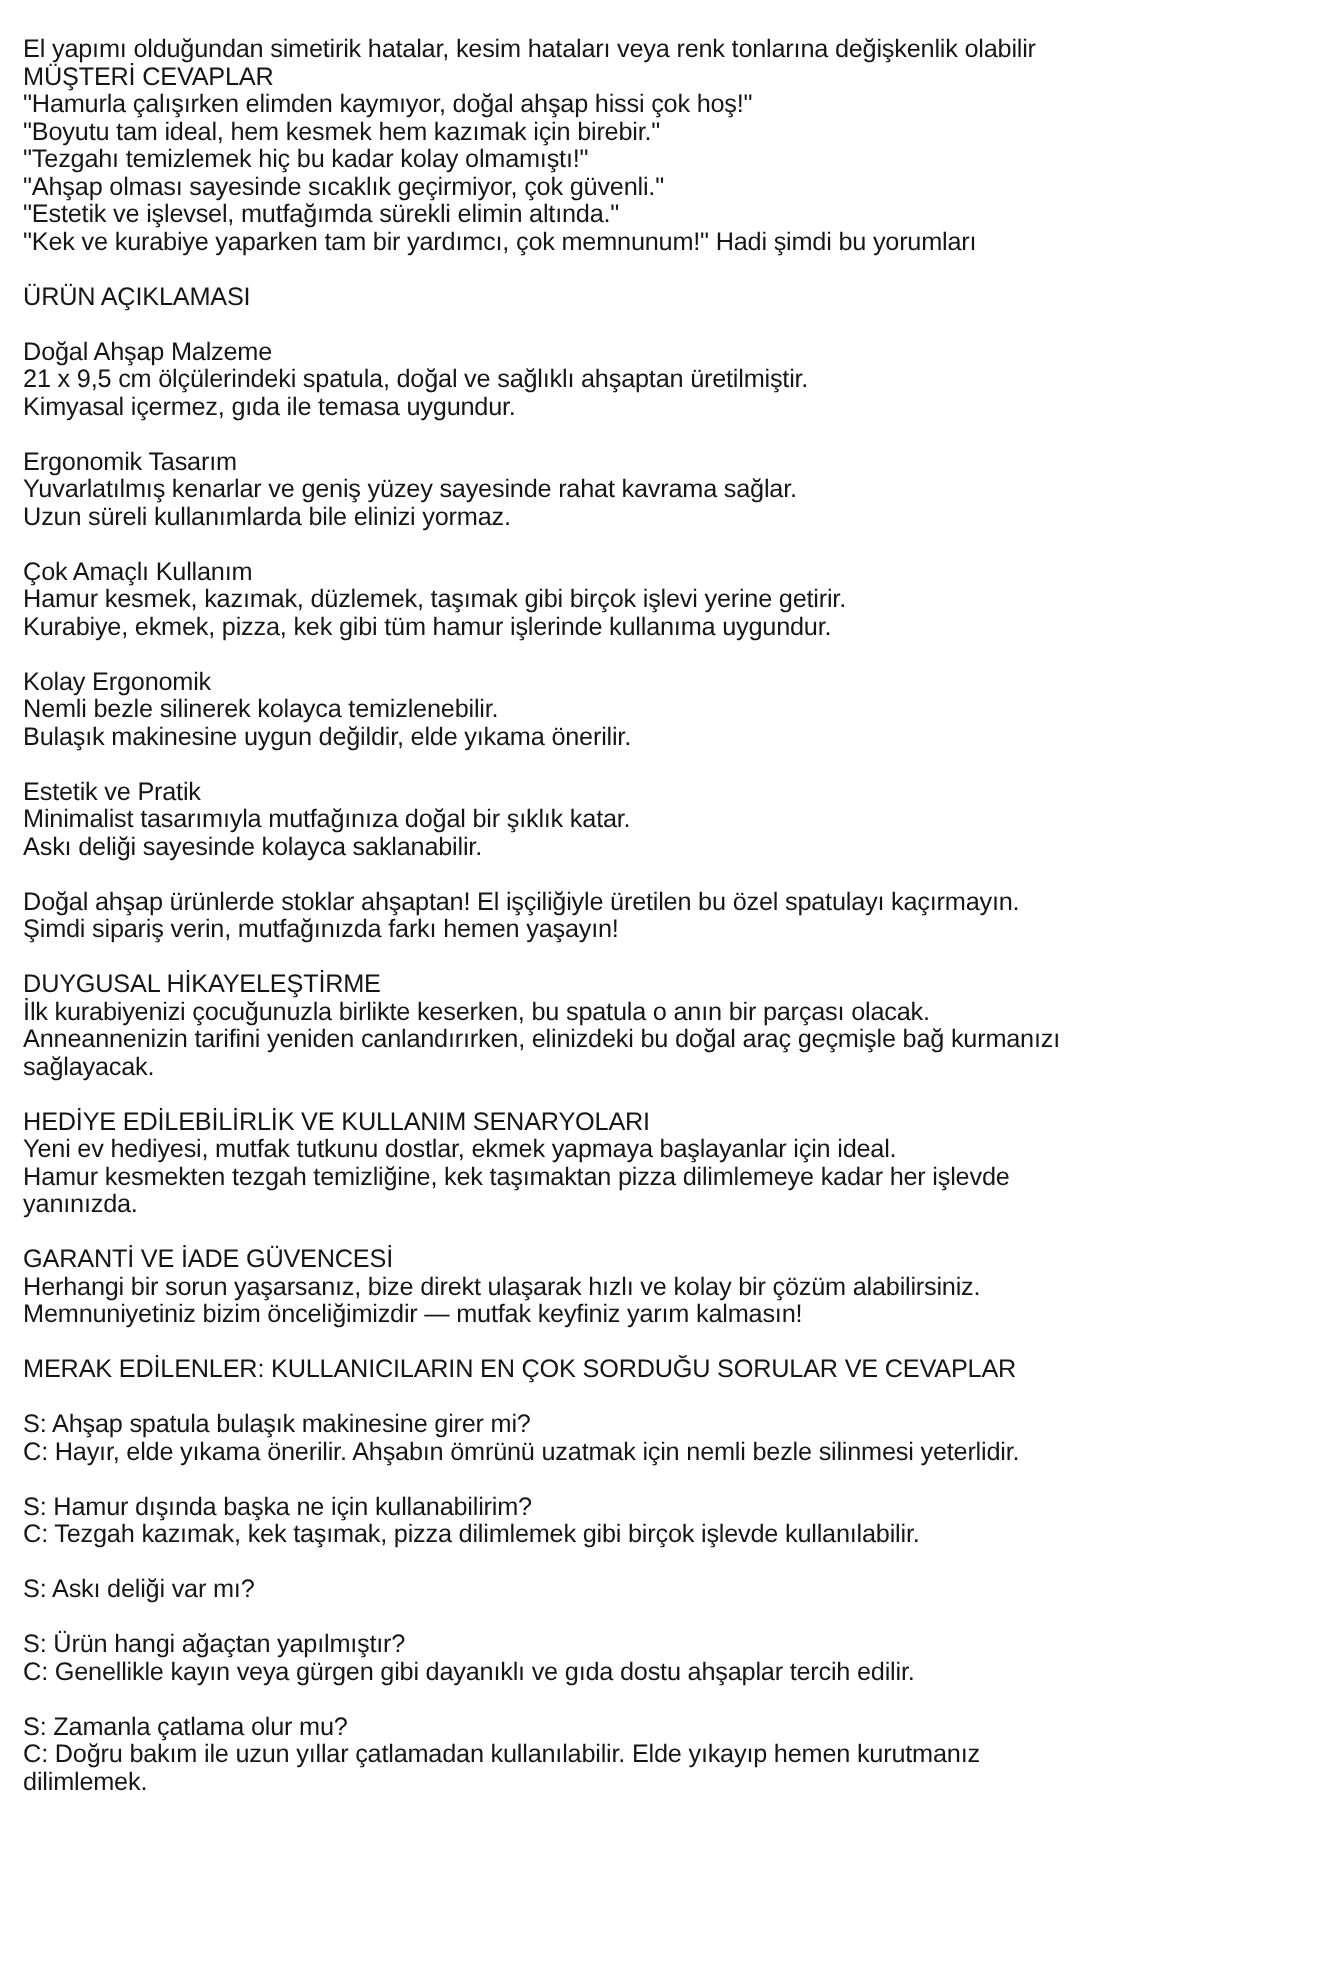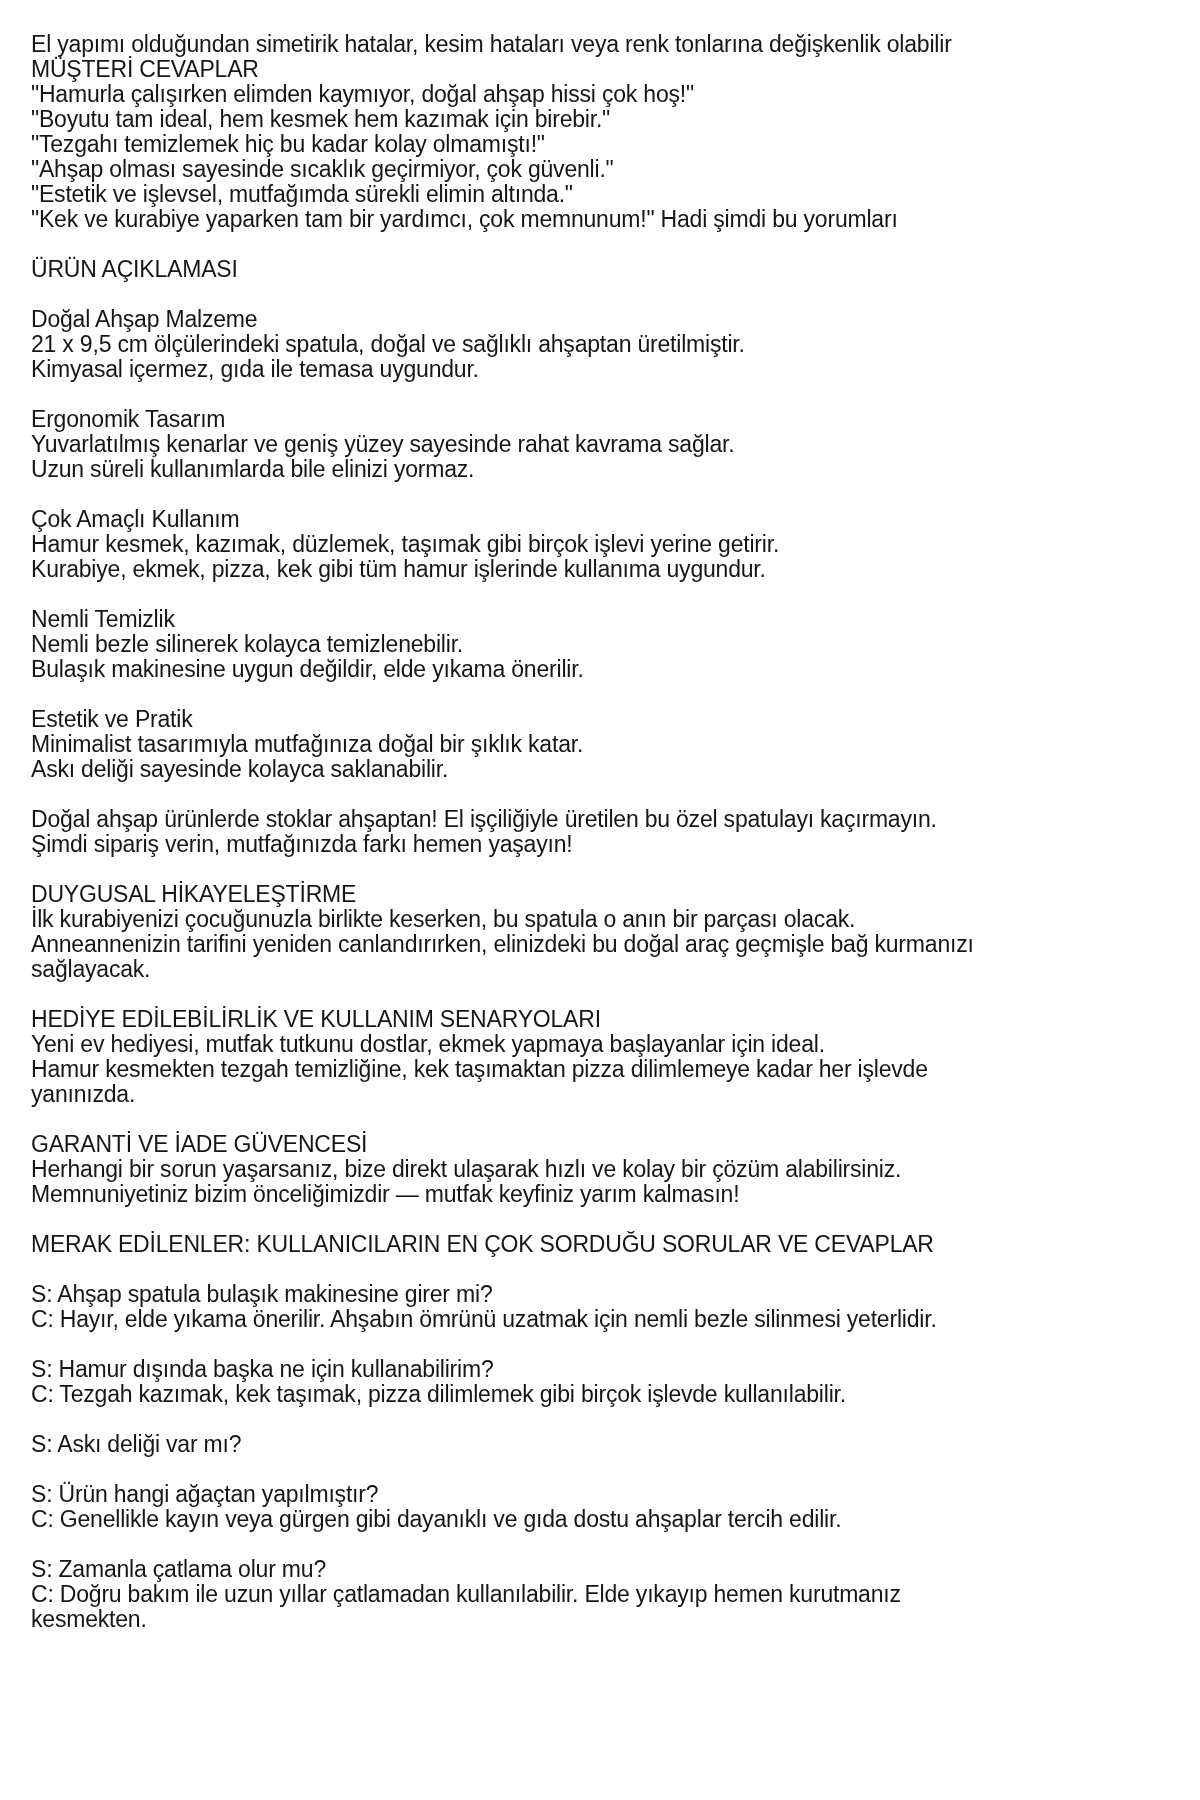--- a/index.html
+++ b/index.html
@@ -16,21 +16,21 @@
     box-sizing: border-box;
     width: 1200px;
     padding: 32px 15px 0 21px;
     font-family: "Liberation Sans", sans-serif;
     font-size: 23px;
     line-height: 25px;
     color: #161616;
     letter-spacing: -0.2px;
   }
   .block {
-    margin: 0 0 25px 10px;
+    margin: 0 0 25px 0;
   }
   .line {
     height: 25px;
     white-space: nowrap;
   }
 </style>
 </head>
 <body>
 
 <div class="doc">
@@ -57,21 +57,21 @@
         <div class="line">Ergonomik Tasarım</div>
         <div class="line">Yuvarlatılmış kenarlar ve geniş yüzey sayesinde rahat kavrama sağlar.</div>
         <div class="line">Uzun süreli kullanımlarda bile elinizi yormaz.</div>
       </div>
       <div class="block">
         <div class="line">Çok Amaçlı Kullanım</div>
         <div class="line">Hamur kesmek, kazımak, düzlemek, taşımak gibi birçok işlevi yerine getirir.</div>
         <div class="line">Kurabiye, ekmek, pizza, kek gibi tüm hamur işlerinde kullanıma uygundur.</div>
       </div>
       <div class="block">
-        <div class="line">Nemli Temizlik</div>
+        <div class="line">Kolay Ergonomik</div>
         <div class="line">Nemli bezle silinerek kolayca temizlenebilir.</div>
         <div class="line">Bulaşık makinesine uygun değildir, elde yıkama önerilir.</div>
       </div>
       <div class="block">
         <div class="line">Estetik ve Pratik</div>
         <div class="line">Minimalist tasarımıyla mutfağınıza doğal bir şıklık katar.</div>
         <div class="line">Askı deliği sayesinde kolayca saklanabilir.</div>
       </div>
       <div class="block">
         <div class="line">Doğal ahşap ürünlerde stoklar ahşaptan! El işçiliğiyle üretilen bu özel spatulayı kaçırmayın.</div>
@@ -108,16 +108,16 @@
       <div class="block">
         <div class="line">S: Askı deliği var mı?</div>
       </div>
       <div class="block">
         <div class="line">S: Ürün hangi ağaçtan yapılmıştır?</div>
         <div class="line">C: Genellikle kayın veya gürgen gibi dayanıklı ve gıda dostu ahşaplar tercih edilir.</div>
       </div>
       <div class="block">
         <div class="line">S: Zamanla çatlama olur mu?</div>
         <div class="line">C: Doğru bakım ile uzun yıllar çatlamadan kullanılabilir. Elde yıkayıp hemen kurutmanız</div>
-        <div class="line">kesmekten.</div>
+        <div class="line">dilimlemek.</div>
       </div>
     </div>
 </div>
 
 </body></html>

